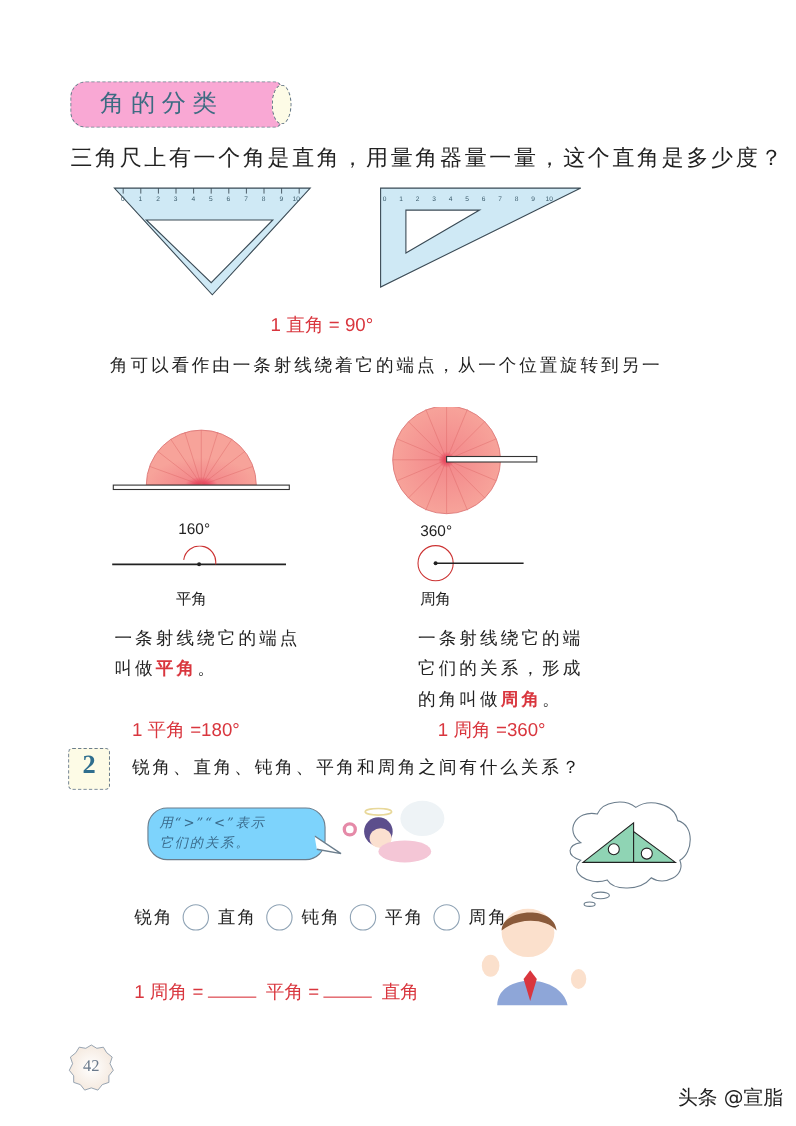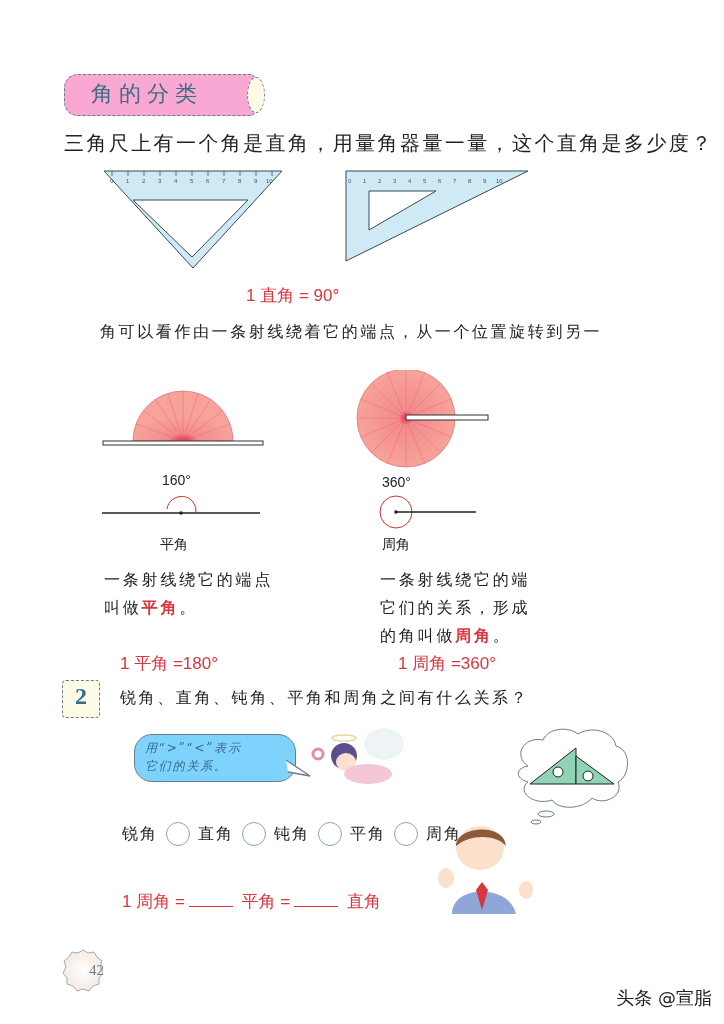--- a/index.html
+++ b/index.html
@@ -20,21 +20,21 @@
   .num-badge{left:62px;top:680px;width:36px;height:36px;border:1.5px dashed #6b7d8c;background:#fdfbe6;border-radius:4px;}
   .num-badge span{position:absolute;left:0;right:0;top:2px;text-align:center;font-size:24px;font-weight:bold;color:#2f6e8e;font-family:"Liberation Serif",serif;}
   .q2{left:120px;top:688px;font-size:16px;letter-spacing:2.6px;}
   .bubble{left:134px;top:734px;width:160px;height:46px;border:1.5px solid #6b7d8c;border-radius:18px;background:#7dd3fc;font-style:italic;}
   .bubble .t{position:absolute;left:10px;top:4px;font-size:12px;line-height:18px;color:#3a6b8c;letter-spacing:1.8px;}
   .cmp{left:122px;top:822px;font-size:16px;display:flex;align-items:center;gap:4px;letter-spacing:2px;}
   .cmp .circ{width:22px;height:22px;border:1px solid #8fa3b5;border-radius:50%;display:inline-block;margin:0 4px;}
   .fill{left:122px;top:890px;font-size:17px;}
   .fill .blank{display:inline-block;width:44px;border-bottom:1.5px solid #d9363e;margin:0 4px;height:14px;}
   .page-num{left:62px;top:948px;width:42px;height:46px;}
-  .page-num span{position:absolute;left:0;right:0;top:14px;text-align:right;font-size:15px;color:#6a7a8c;font-family:"Liberation Serif",serif;}
+  .page-num span{position:absolute;left:0;right:0;top:14px;text-align:center;font-size:15px;color:#6a7a8c;font-family:"Liberation Serif",serif;}
   .wm{right:12px;top:986px;font-size:18px;color:#222;font-family:"DejaVu Sans",sans-serif;}
 </style>
 </head>
 <body>
 
 <div class="abs section-tag">
   <div class="roll"></div>
   <span class="title">角的分类</span>
 </div>
 

